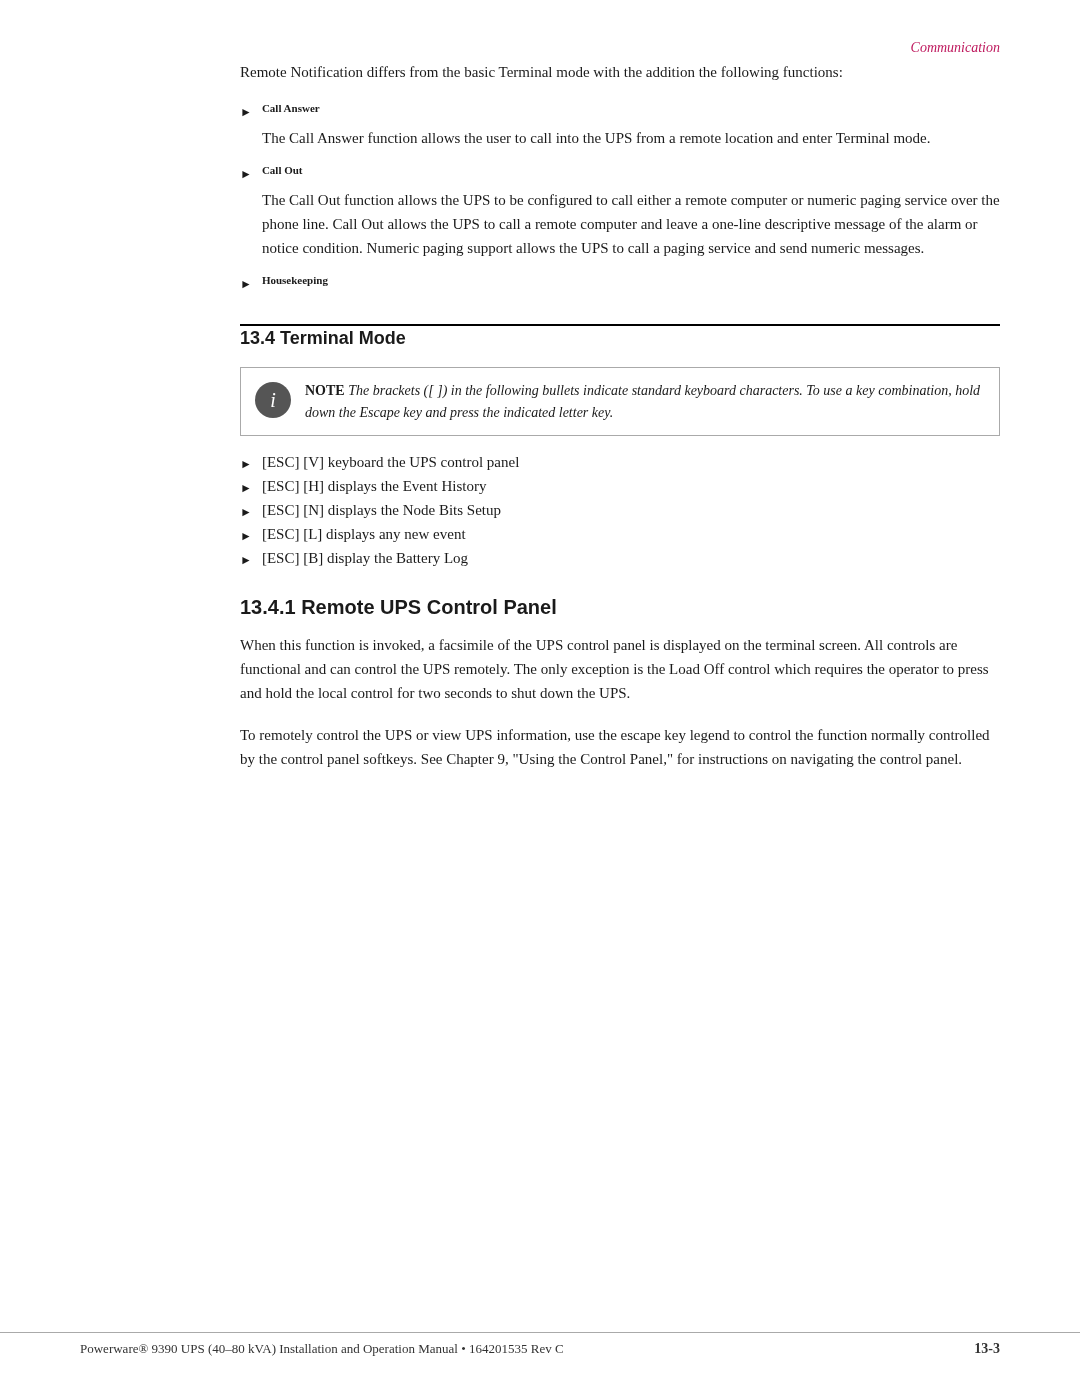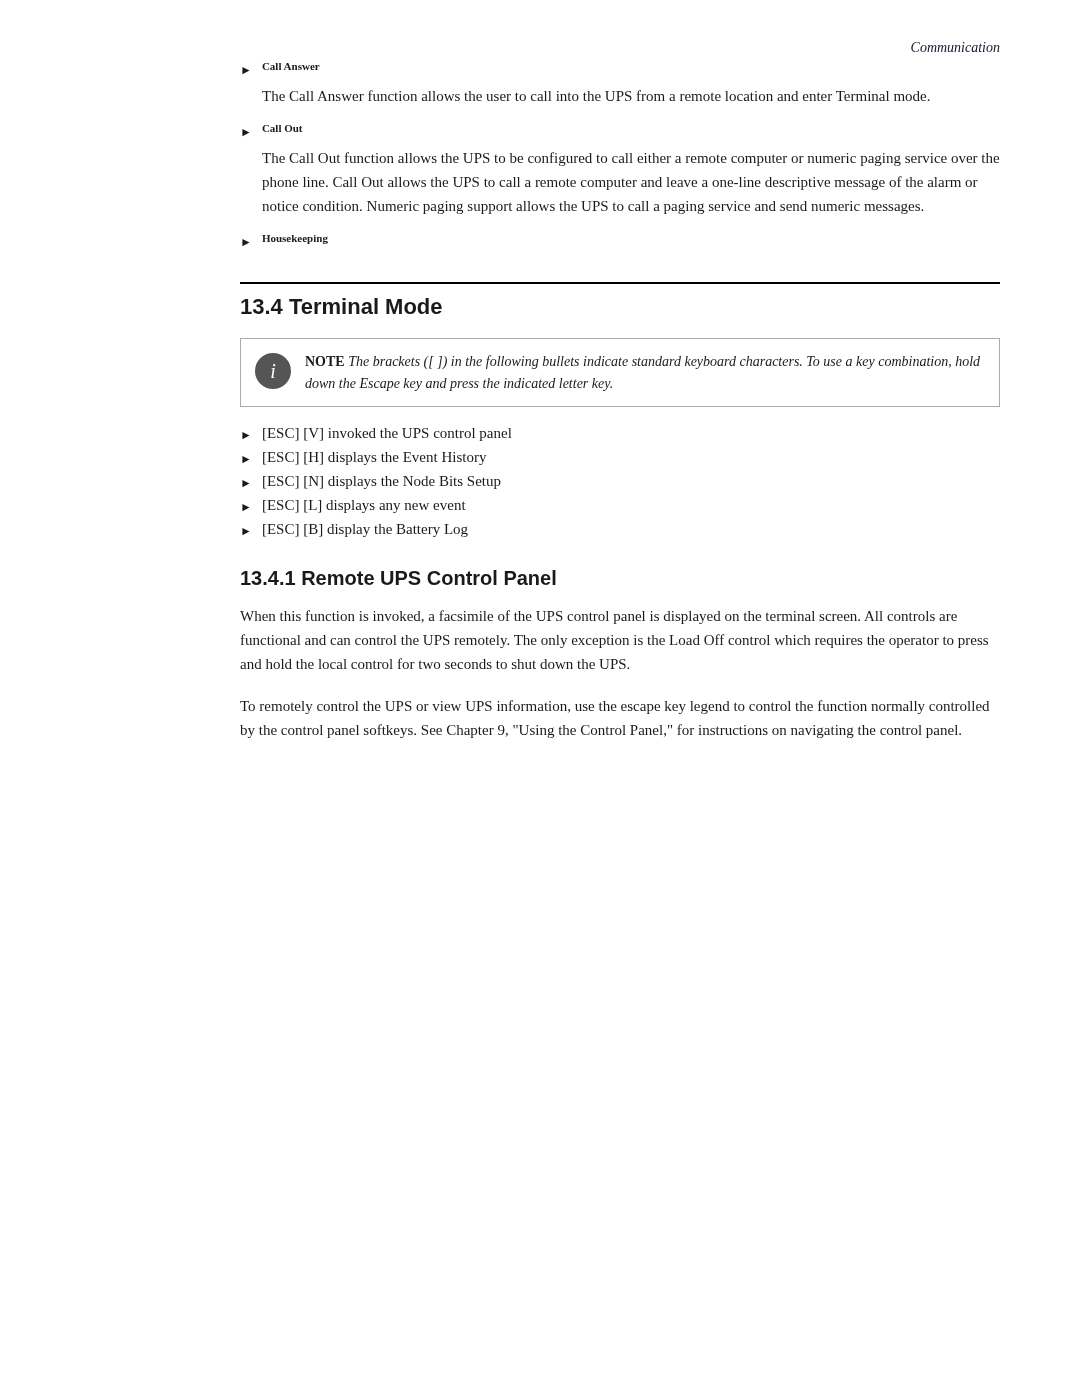--- a/index.html
+++ b/index.html
@@ -24,21 +24,21 @@
       padding: 60px 0 60px 0;
       position: relative;
     }
 
     .header-right {
       position: absolute;
       top: 40px;
       right: 80px;
       font-style: italic;
       font-size: 14px;
-      color: #0f172a;
+      color: #be185d;
     }
 
     .content-area {
       margin-left: 240px;
       margin-right: 80px;
     }
 
     .intro-paragraph {
       font-size: 15px;
       line-height: 1.6;
@@ -70,27 +70,27 @@
 
     .bullet-description {
       margin-left: 22px;
       margin-top: 6px;
       margin-bottom: 14px;
       font-size: 15px;
       line-height: 1.6;
     }
 
     .section-heading {
-      font-size: 22px;
+      font-size: 18px;
       font-weight: bold;
       font-family: Arial, Helvetica, sans-serif;
       margin-top: 32px;
       margin-bottom: 18px;
       border-top: 2px solid #000;
-      padding-top: 10px;
+      padding-top: 2px;
     }
 
     .subsection-heading {
       font-size: 20px;
       font-weight: bold;
       font-family: Arial, Helvetica, sans-serif;
       margin-top: 28px;
       margin-bottom: 14px;
     }
 
@@ -171,20 +171,21 @@
 <body>
 
 <div class="page-container">
 
   <div class="header-right">
     <em><span>Communication</span></em>
   </div>
 
   <div class="content-area">
 
+    <p class="intro-paragraph">Remote Notification differs from the basic Terminal mode with the addition the following functions:</p>
 
     <div class="bullet-section">
       <div class="bullet-item">
         <span class="bullet-arrow">►</span>
         <span class="bullet-title">Call Answer</span>
       </div>
       <div class="bullet-description">The Call Answer function allows the user to call into the UPS from a remote location and enter Terminal mode.</div>
     </div>
 
     <div class="bullet-section">
@@ -211,21 +212,21 @@
       <div class="note-text">
         <strong>NOTE</strong>
         <span>  The brackets ([ ]) in the following bullets indicate standard keyboard characters. To use a key combination, hold down the Escape key and press the indicated letter key.</span>
       </div>
     </div>
 
 
     <div>
       <div class="bullet-list-item">
         <span class="bullet-arrow">►</span>
-        <span>[ESC] [V] invoked the UPS control panel</span>
+        <span>[ESC] [V] keyboard the UPS control panel</span>
       </div>
       <div class="bullet-list-item">
         <span class="bullet-arrow">►</span>
         <span>[ESC] [H] displays the Event History</span>
       </div>
       <div class="bullet-list-item">
         <span class="bullet-arrow">►</span>
         <span>[ESC] [N] displays the Node Bits Setup</span>
       </div>
       <div class="bullet-list-item">
@@ -239,14 +240,18 @@
     </div>
 
     <h3 class="subsection-heading">13.4.1  Remote UPS Control Panel</h3>
 
     <p class="intro-paragraph">When this function is invoked, a facsimile of the UPS control panel is displayed on the terminal screen. All controls are functional and can control the UPS remotely. The only exception is the Load Off control which requires the operator to press and hold the local control for two seconds to shut down the UPS.</p>
 
     <p class="intro-paragraph">To remotely control the UPS or view UPS information, use the escape key legend to control the function normally controlled by the control panel softkeys. See Chapter 9, "Using the Control Panel," for instructions on navigating the control panel.</p>
 
   </div>
 
+  <div class="footer">
+    <span class="footer-left">Powerware® 9390 UPS (40–80 kVA) Installation and Operation Manual  •  164201535 Rev C</span>
+    <span class="footer-right">13-3</span>
+  </div>
 
 </div>
 
 </body></html>

